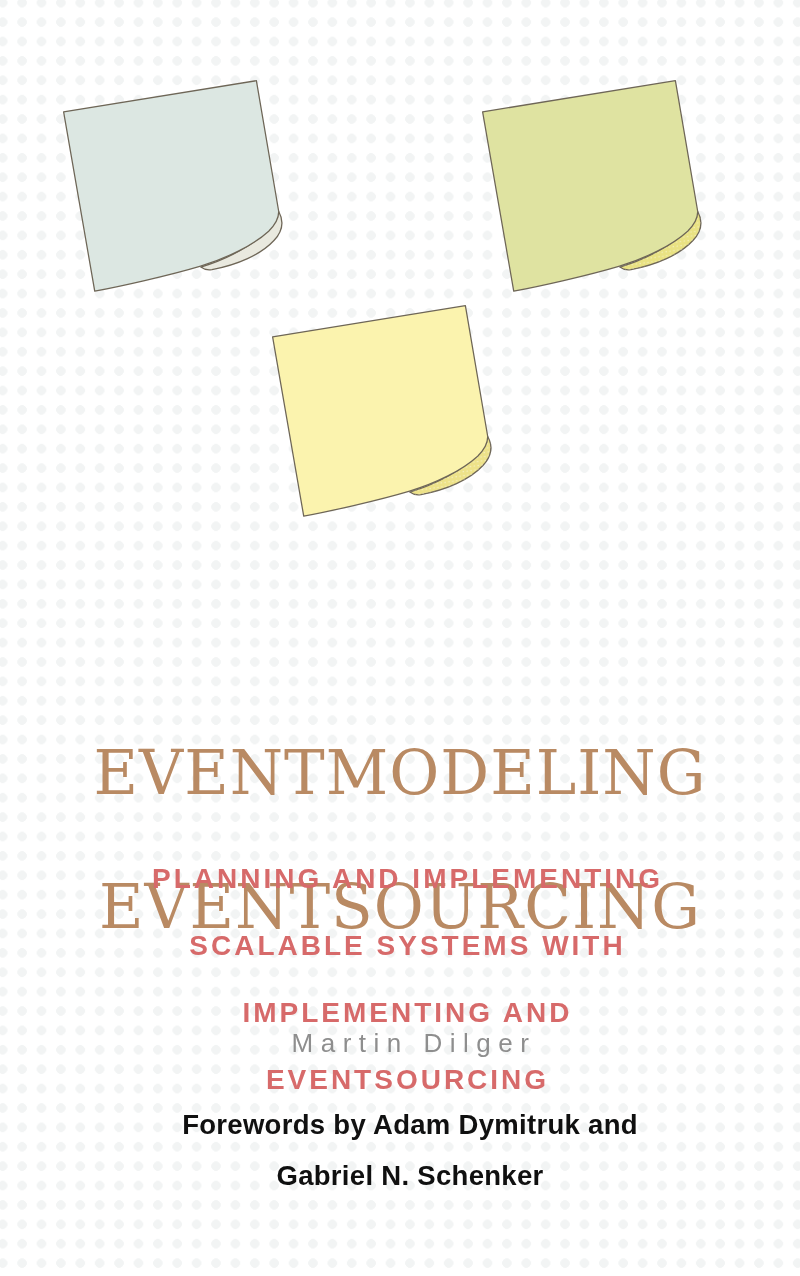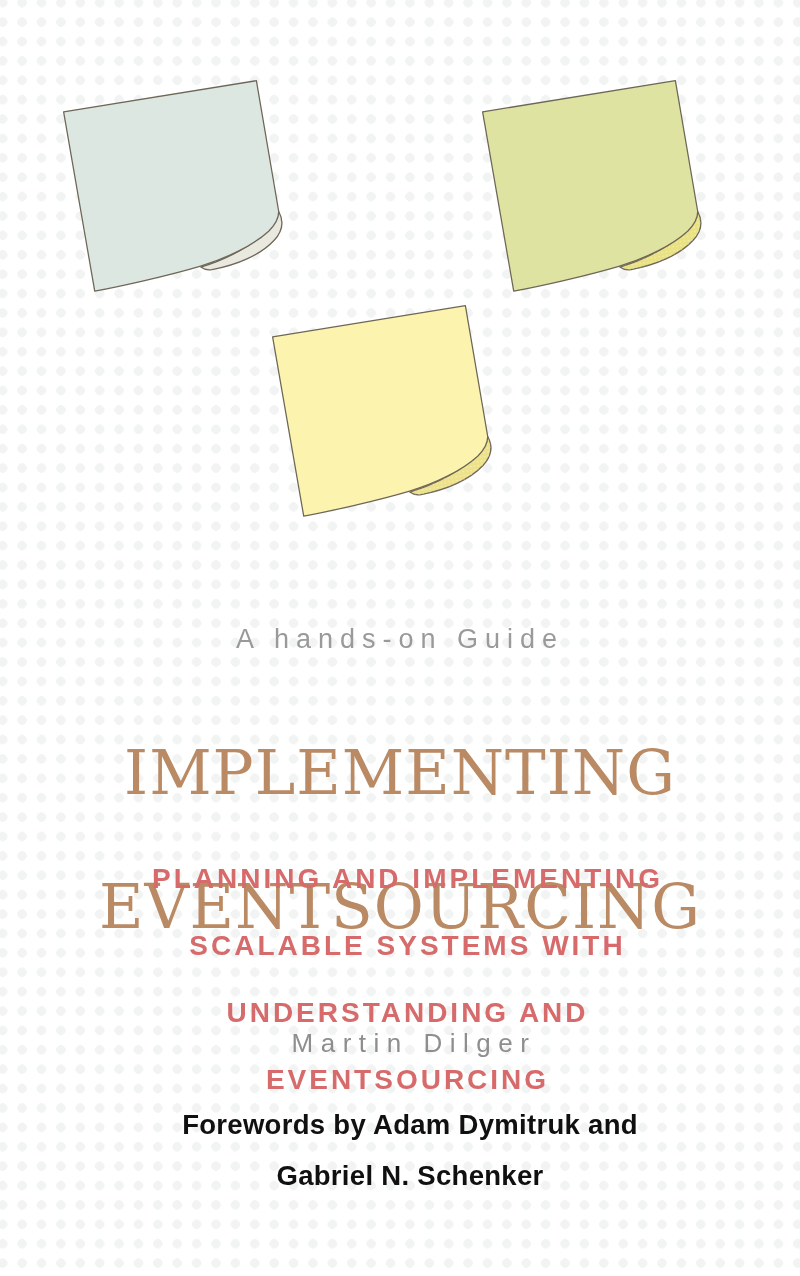--- a/index.html
+++ b/index.html
@@ -72,31 +72,30 @@
         <pattern id="tex-yellow" width="4" height="4" patternUnits="userSpaceOnUse">
           <circle cx="1.2" cy="1.2" r="0.7" fill="rgba(255,255,255,0.55)"></circle>
         </pattern>
       </defs>
       <path d="M 207 134 C 211 144 208 154 198 162 C 183 174 157 181 131 182 C 126 182 122 180 120 178 C 148 174 178 163 193 151 C 200 145 204 140 207 134 Z" stroke="#6e6657" stroke-width="1.3" stroke-linejoin="round" fill="#ede289"></path>
       <path fill="url(#tex-yellow)" d="M 207 134 C 211 144 208 154 198 162 C 183 174 157 181 131 182 C 126 182 122 180 120 178 C 148 174 178 163 193 151 C 200 145 204 140 207 134 Z" stroke="none"></path>
       <path d="M 3 6 L 203 2 L 207 134 C 206 141 201 147 194 152 C 176 164 147 173 120 177 C 86 182 34 186 9 187 Z" stroke="#6e6657" stroke-width="1.3" stroke-linejoin="round" fill="#fbf3ae"></path>
     </svg>
   </div>
 
-  <div id="tagline" class="txt" style="color: rgb(154, 154, 154);">A hands-on Guide</div>
 
   <div id="title" class="txt" style="color: rgb(185, 138, 99);">
-    <div>IMPLEMENTING</div>
+    <div>EVENTMODELING</div>
     <div>EVENTSOURCING</div>
   </div>
 
   <div id="subtitle" class="txt" style="color: rgb(215, 106, 106); padding-left: 15px;">
     <div>PLANNING AND IMPLEMENTING</div>
     <div>SCALABLE SYSTEMS WITH</div>
-    <div>UNDERSTANDING AND</div>
+    <div>IMPLEMENTING AND</div>
     <div>EVENTSOURCING</div>
   </div>
 
   <div id="author" class="txt" style="color: rgb(142, 142, 142);">Martin Dilger</div>
 
   <div id="forewords" class="txt" style="color: rgb(16, 16, 16); padding-left: 20px;">
     <div>Forewords by Adam Dymitruk and</div>
     <div>Gabriel N. Schenker</div>
   </div>
 

